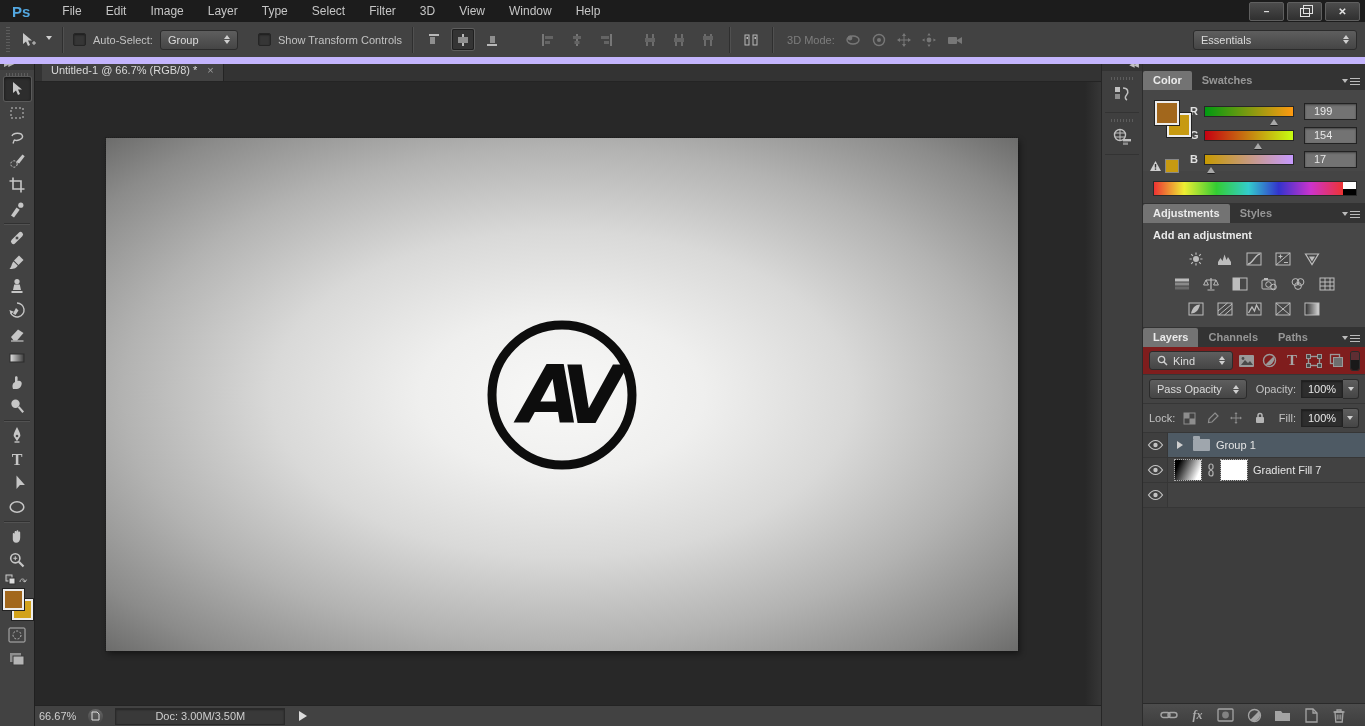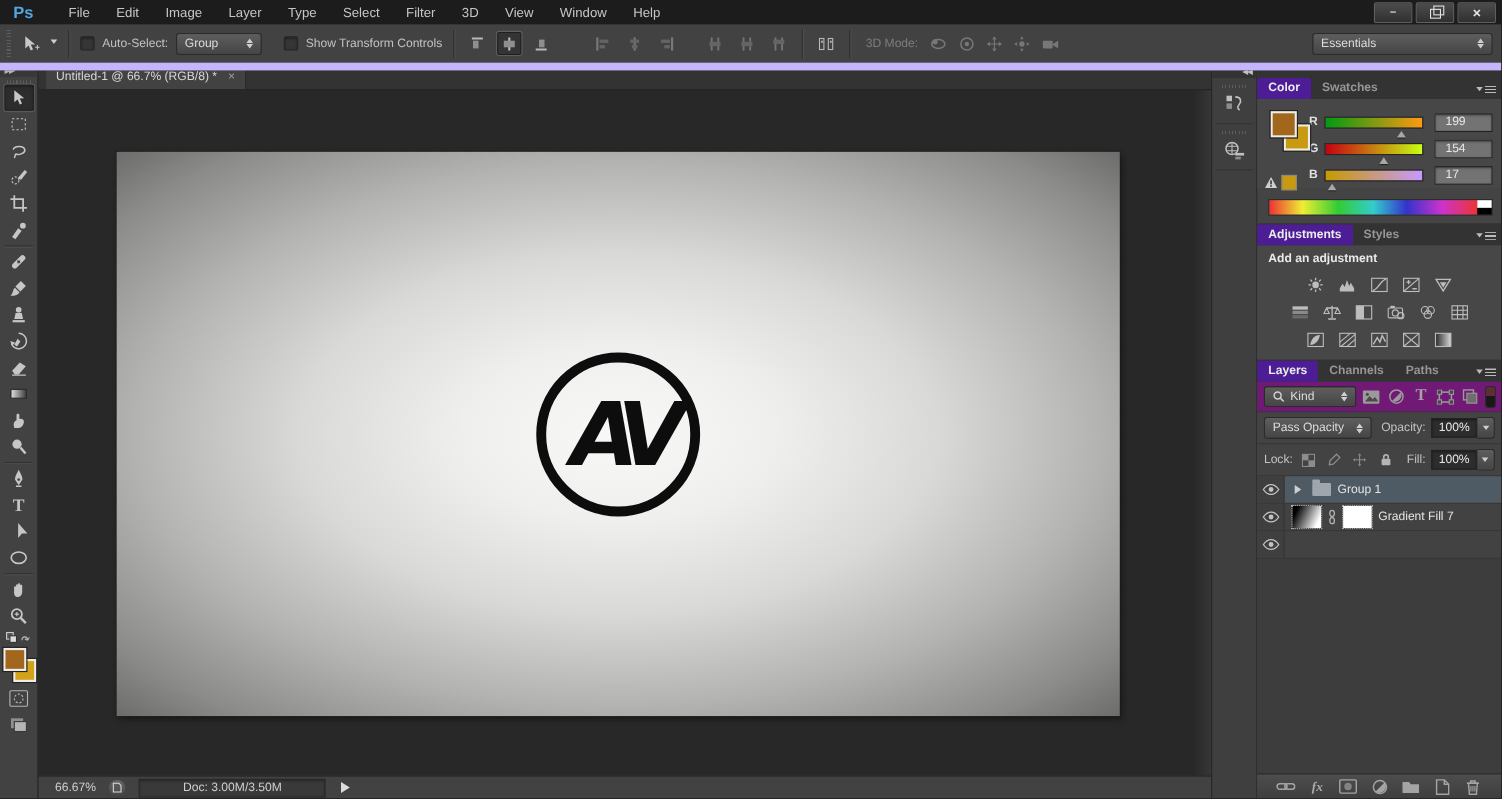--- a/index.html
+++ b/index.html
@@ -61,42 +61,42 @@
   .tab-close{color:#9b9b9b;font-size:11px;line-height:10px;}
   .workarea{position:absolute;top:24px;left:0;right:0;bottom:20px;background:#282828;overflow:hidden;}
   .dock-shadow{position:absolute;right:0;top:0;bottom:0;width:18px;background:linear-gradient(to right,rgba(0,0,0,0),#383838);}
   .canvas{position:absolute;left:72px;top:56px;width:912px;height:513px;
           background:radial-gradient(ellipse farthest-corner at 50% 50%,#f8f8f7 0%,#efefee 22%,#d9d9d8 45%,#b3b3b2 68%,#8b8b8a 88%,#6c6c6b 100%);
           outline:1px dotted rgba(25,25,25,.5);box-shadow:2px 3px 6px rgba(0,0,0,.45);}
   .logo-wrap{position:absolute;left:50%;top:50%;transform:translate(-50%,-50%);}
 
   
   .statusbar{position:absolute;left:0;right:0;bottom:0;height:20px;background:#424242;border-top:1px solid #232323;
-             display:flex;align-items:center;gap:12px;padding-left:16px;}
+             display:flex;align-items:center;gap:12px;padding-left:5px;}
   .zoom-field{color:#d0d0d0;font-size:11px;}
   .status-icon{width:15px;height:15px;border-radius:8px;background:linear-gradient(#666,#444);
                display:flex;align-items:center;justify-content:center;}
   .doc-box{width:168px;height:15px;background:#393939;border:1px solid #2a2a2a;display:flex;align-items:center;
            justify-content:center;color:#cfcfcf;box-shadow:inset 0 1px 2px rgba(0,0,0,.35);}
   .play-btn{width:0;height:0;border:5px solid transparent;border-left:8px solid #dcdcdc;margin-left:2px;}
 
   
   .dockstrip{position:absolute;right:222px;top:58px;bottom:0;width:40px;background:#3f3f3f;
              border-left:1px solid #262626;border-right:1px solid #2c2c2c;}
   .dock-head{height:13px;background:#333;display:flex;justify-content:flex-end;align-items:center;padding-right:4px;}
   .dbl-arrow{font-size:7px;color:#c0c0c0;letter-spacing:-1px;}
   .dock-btn{width:34px;margin:0 auto;border-bottom:1px solid #333;padding:3px 0 6px;
             display:flex;flex-direction:column;align-items:center;gap:3px;}
 
   
   .panels{position:absolute;right:0;top:58px;bottom:0;width:222px;background:#444;display:flex;flex-direction:column;}
   .panels-head{height:12px;background:#333;flex:0 0 auto;}
   .panel-tabs{height:20px;background:#333;display:flex;align-items:flex-end;position:relative;flex:0 0 auto;}
   .ptab{padding:3px 10px 4px;font-size:11px;font-weight:bold;color:#969696;}
-  .ptab.active{background:#4c1d95;color:#ebebeb;border-radius:2px 2px 0 0;}
+  .ptab.active{background:#737373;color:#ebebeb;border-radius:2px 2px 0 0;}
   .flyout{position:absolute;right:5px;top:6px;display:flex;align-items:center;gap:2px;}
   .flyout .tri{width:0;height:0;border:3px solid transparent;border-top:4px solid #bbb;margin-top:3px;}
   .flyout .lines{width:10px;height:7px;background:repeating-linear-gradient(to bottom,#bbb 0 1px,transparent 1px 3px);}
 
   .color-body{background:#474747;padding:9px 8px 0 10px;display:flex;flex:0 0 auto;}
   .fgbg{width:42px;position:relative;height:52px;}
   .slider-col{flex:1;}
   .slider-row{display:flex;align-items:center;height:24px;}
   .chan-label{width:14px;font-weight:bold;font-size:11px;color:#e0e0e0;}
   .track{width:88px;height:9px;border:1px solid #272727;position:relative;margin-right:10px;}
@@ -114,21 +114,21 @@
   .spec-wb{width:13px;display:flex;flex-direction:column;}
   .spec-wb .w{flex:1;background:#fff;}
   .spec-wb .b{flex:1;background:#000;}
 
   .adj-heading{font-weight:bold;color:#e9e9e9;padding:6px 0 3px 10px;background:#474747;flex:0 0 auto;}
   .adj-body{background:#474747;padding:2px 0 6px;flex:0 0 auto;}
   .adj-row{display:flex;justify-content:center;gap:7px;padding:4px 0;}
   .adj-icon{width:22px;height:17px;display:flex;align-items:center;justify-content:center;}
 
   .layers-panel{flex:1;display:flex;flex-direction:column;min-height:0;}
-  .lp-row{display:flex;align-items:center;gap:5px;padding:4px 6px;background:#701a75;border-bottom:1px solid #363636;flex:0 0 auto;}
+  .lp-row{display:flex;align-items:center;gap:5px;padding:4px 6px;background:#7f1d1d;border-bottom:1px solid #363636;flex:0 0 auto;}
   .kind-dd{width:74px;justify-content:space-between;height:17px;}
   .f-icon{width:19px;height:17px;display:flex;align-items:center;justify-content:center;}
   .filter-toggle{width:9px;height:18px;border-radius:2px;margin-left:auto;
                  background:linear-gradient(#5f2e33 0 45%,#191919 45%);box-shadow:0 0 0 1px #2a2a2a;}
   .pass-dd{width:120px;justify-content:space-between;height:18px;}
   .small-label{color:#c2c2c2;}
   .val-combo{display:flex;align-items:center;}
   .val-box{width:40px;height:16px;background:#2d2d2d;border:1px solid #222;color:#e8e8e8;
            display:flex;align-items:center;justify-content:center;box-shadow:inset 0 1px 2px rgba(0,0,0,.4);}
   .val-btn{width:15px;height:18px;background:linear-gradient(#5e5e5e,#454545);border:1px solid #2b2b2b;border-left:none;

